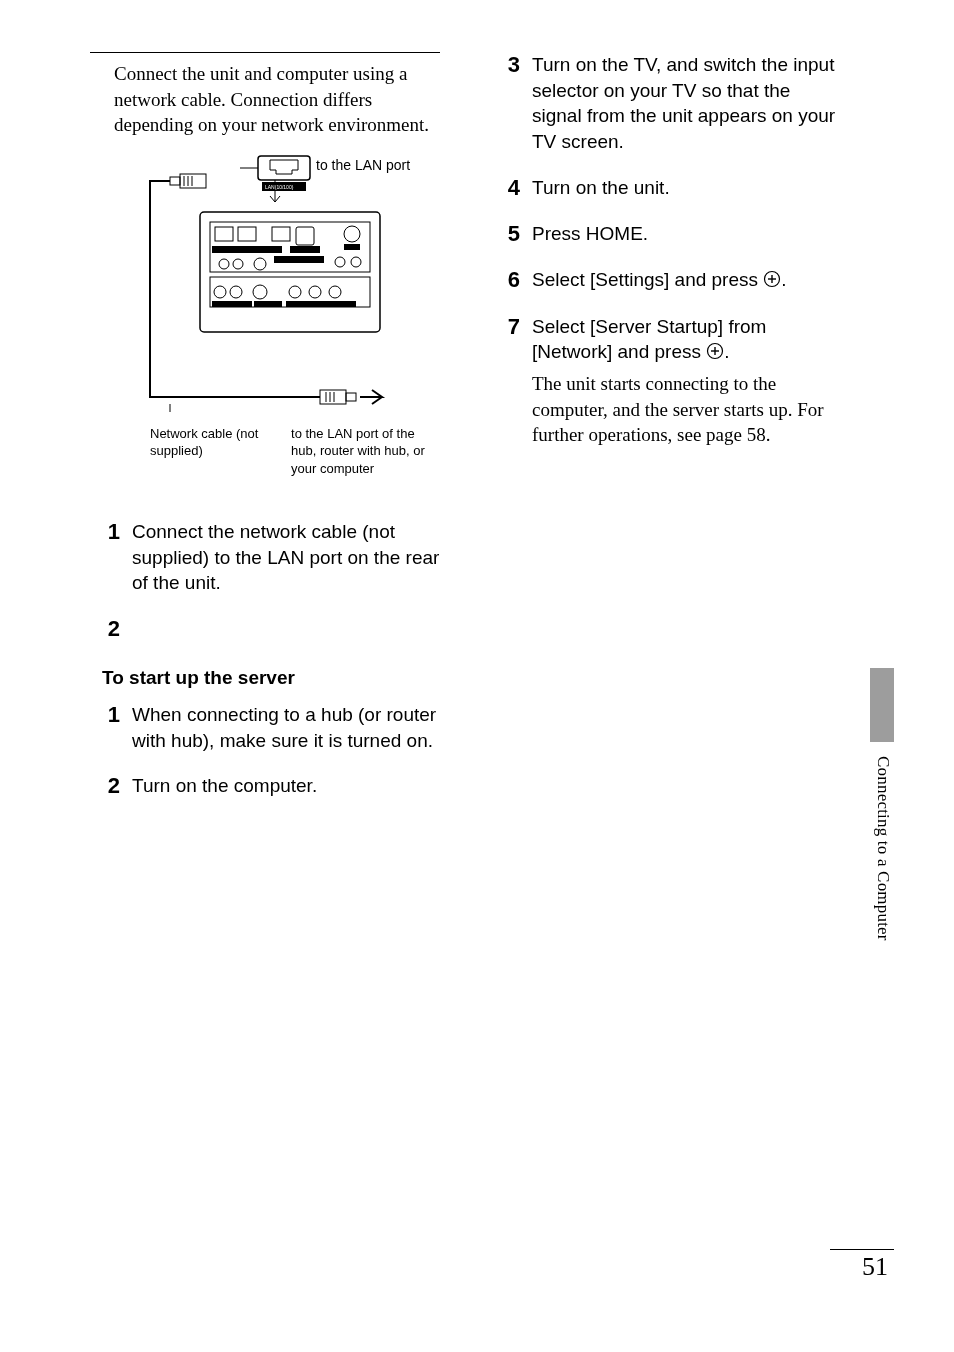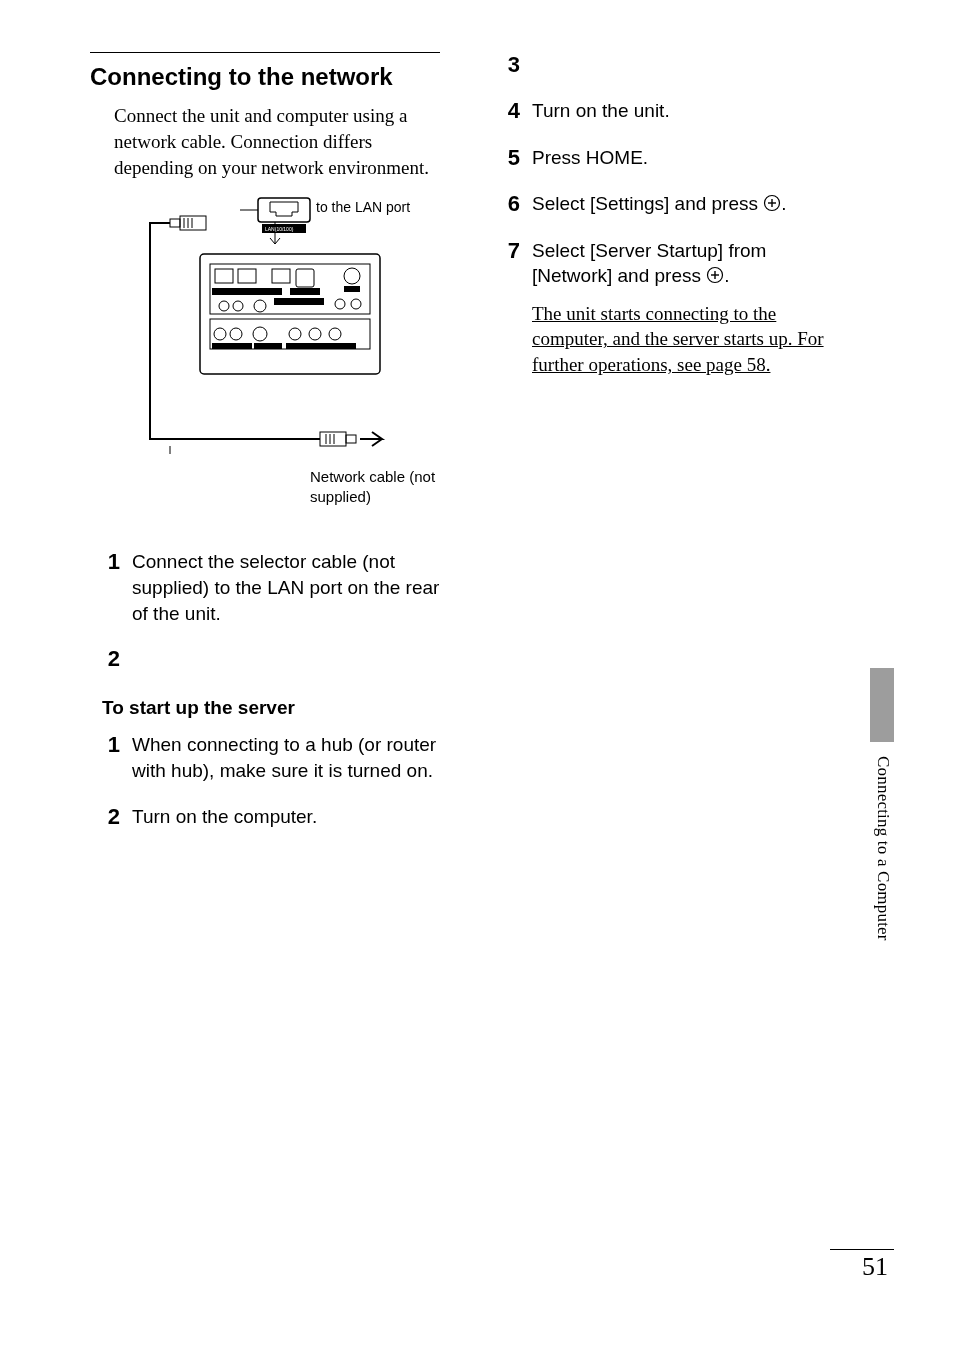--- a/index.html
+++ b/index.html
@@ -43,25 +43,24 @@
   .diagram-wrap {
     margin-left: 30px;
     margin-bottom: 42px;
   }
   .diagram {
     width: 320px;
     height: 260px;
   }
   .captions {
     display: flex;
-    font-size: 15px;
+    font-size: 13px;
     line-height: 1.35;
     gap: 20px;
     margin-top: 6px;
-    justify-content: flex-end;
   }
   .cap-left  { width: 130px; margin-left: 30px; text-align: left; }
   .cap-right { width: 160px; text-align: left; }
   ol.steps {
     list-style: none;
     padding: 0;
     margin: 0;
   }
   ol.steps > li {
     display: flex;
@@ -80,22 +79,21 @@
     flex: 1;
     font-size: 19px;
     line-height: 1.35;
     font-weight: 400;
     font-family: "Helvetica Neue", Arial, sans-serif;
   }
   .stepnote {
     display: block;
     font-family: Georgia, "Times New Roman", serif;
     font-weight: 400;
-    margin-top: 12px;
-    text-decoration: underline;
+    margin-top: 6px;
   }
   .sub-title {
     font-weight: 700;
     font-size: 19px;
     margin: 22px 0 12px 12px;
   }
   .enter-icon {
     display: inline-block;
     vertical-align: -2px;
   }
@@ -136,21 +134,20 @@
 </head>
 <body>
 
 <div class="page">
 
   <div class="columns">
 
     <div class="col">
 
       <div class="section-rule"></div>
-      <h2 class="section-title">Connecting to the network</h2>
 
       <p class="intro">Connect the unit and computer using a network cable. Connection differs depending on your network environment.</p>
 
       <div class="diagram-wrap">
         <svg class="diagram" viewBox="0 0 320 260">
 
           <rect x="80" y="60" width="180" height="120" rx="4" fill="none" stroke="#000" stroke-width="1.5"></rect>
           <rect x="90" y="70" width="160" height="50" fill="none" stroke="#000" stroke-width="1"></rect>
           <rect x="90" y="125" width="160" height="30" fill="none" stroke="#000" stroke-width="1"></rect>
 
@@ -203,27 +200,28 @@
             <rect x="226" y="241" width="10" height="8" fill="none" stroke="#000"></rect>
             <line x1="206" y1="240" x2="206" y2="250" stroke="#000"></line>
             <line x1="210" y1="240" x2="210" y2="250" stroke="#000"></line>
             <line x1="214" y1="240" x2="214" y2="250" stroke="#000"></line>
           </g>
           <path d="M240 245 L262 245 L252 238 M262 245 L252 252" fill="none" stroke="#000" stroke-width="2"></path>
         </svg>
 
         <div class="captions">
           <div class="cap-left">Network cable (not supplied)</div>
+          <div class="cap-right">to the LAN port of the hub, router with hub, or your computer</div>
         </div>
       </div>
 
       <ol class="steps" style="margin-top:30px;">
         <li>
           <span class="stepnum">1</span>
-          <span class="steptext">Connect the selector cable (not supplied) to the LAN port on the rear of the unit.</span>
+          <span class="steptext">Connect the network cable (not supplied) to the LAN port on the rear of the unit.</span>
         </li>
         <li>
           <span class="stepnum">2</span>
         </li>
       </ol>
 
       <div class="sub-title">To start up the server</div>
 
       <ol class="steps">
         <li>
@@ -234,20 +232,21 @@
           <span class="stepnum">2</span>
           <span class="steptext">Turn on the computer.</span>
         </li>
       </ol>
     </div>
 
     <div class="col">
       <ol class="steps">
         <li>
           <span class="stepnum">3</span>
+          <span class="steptext">Turn on the TV, and switch the input selector on your TV so that the signal from the unit appears on your TV screen.</span>
         </li>
         <li>
           <span class="stepnum">4</span>
           <span class="steptext">Turn on the unit.</span>
         </li>
         <li>
           <span class="stepnum">5</span>
           <span class="steptext">Press HOME.</span>
         </li>
         <li>

